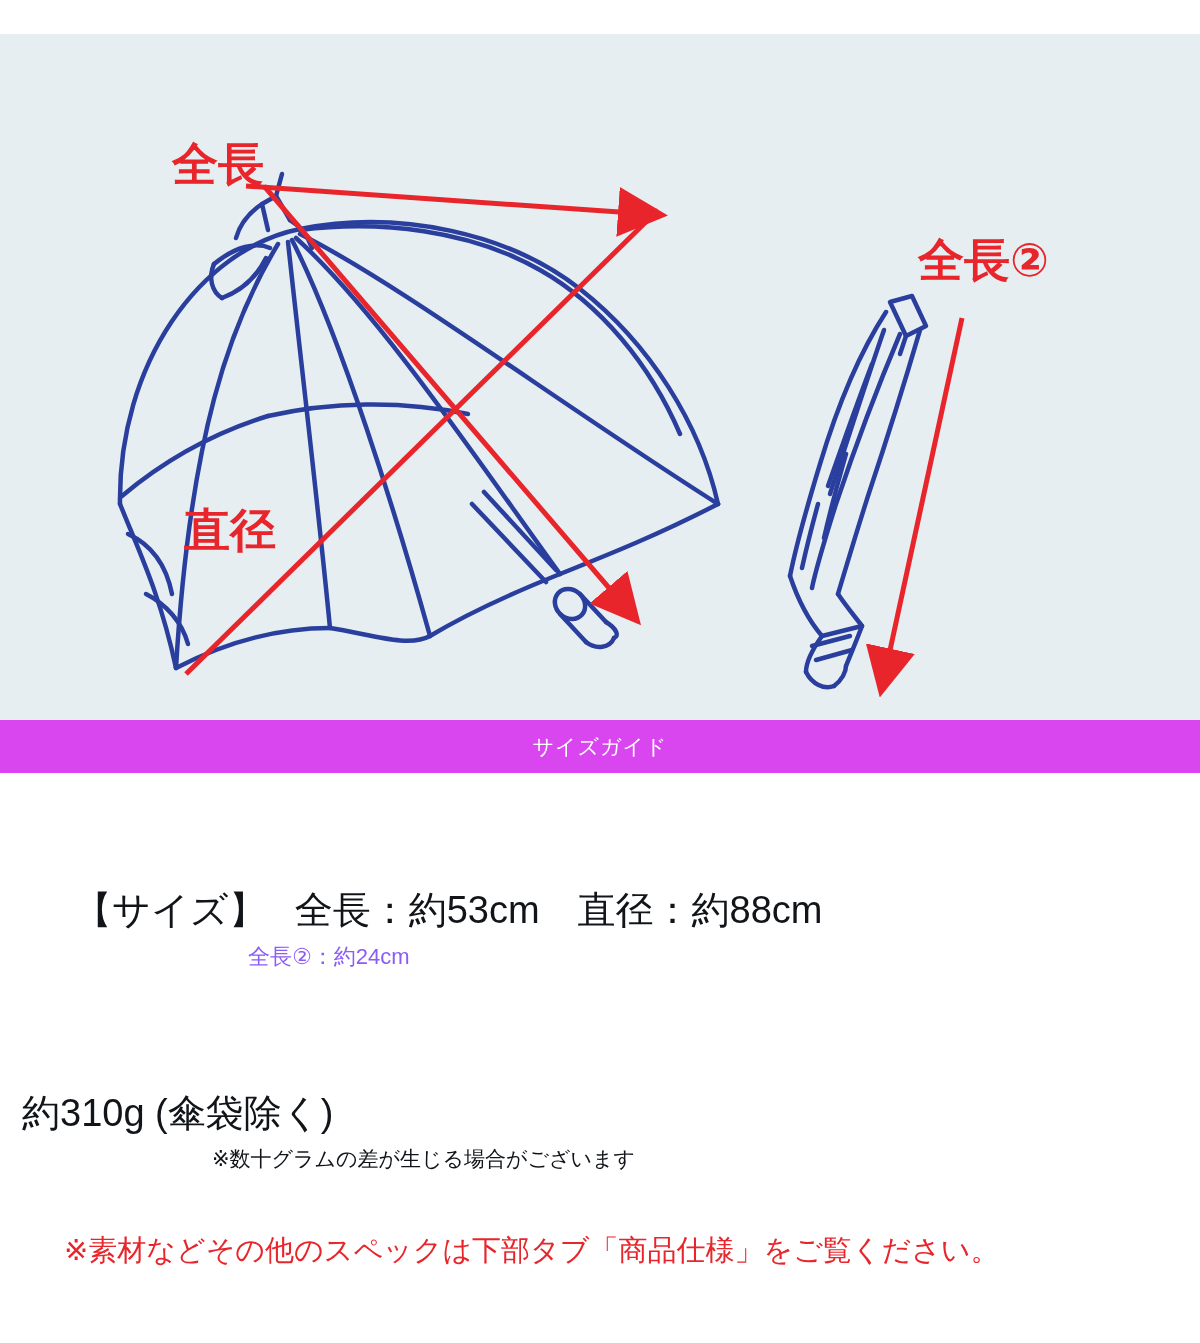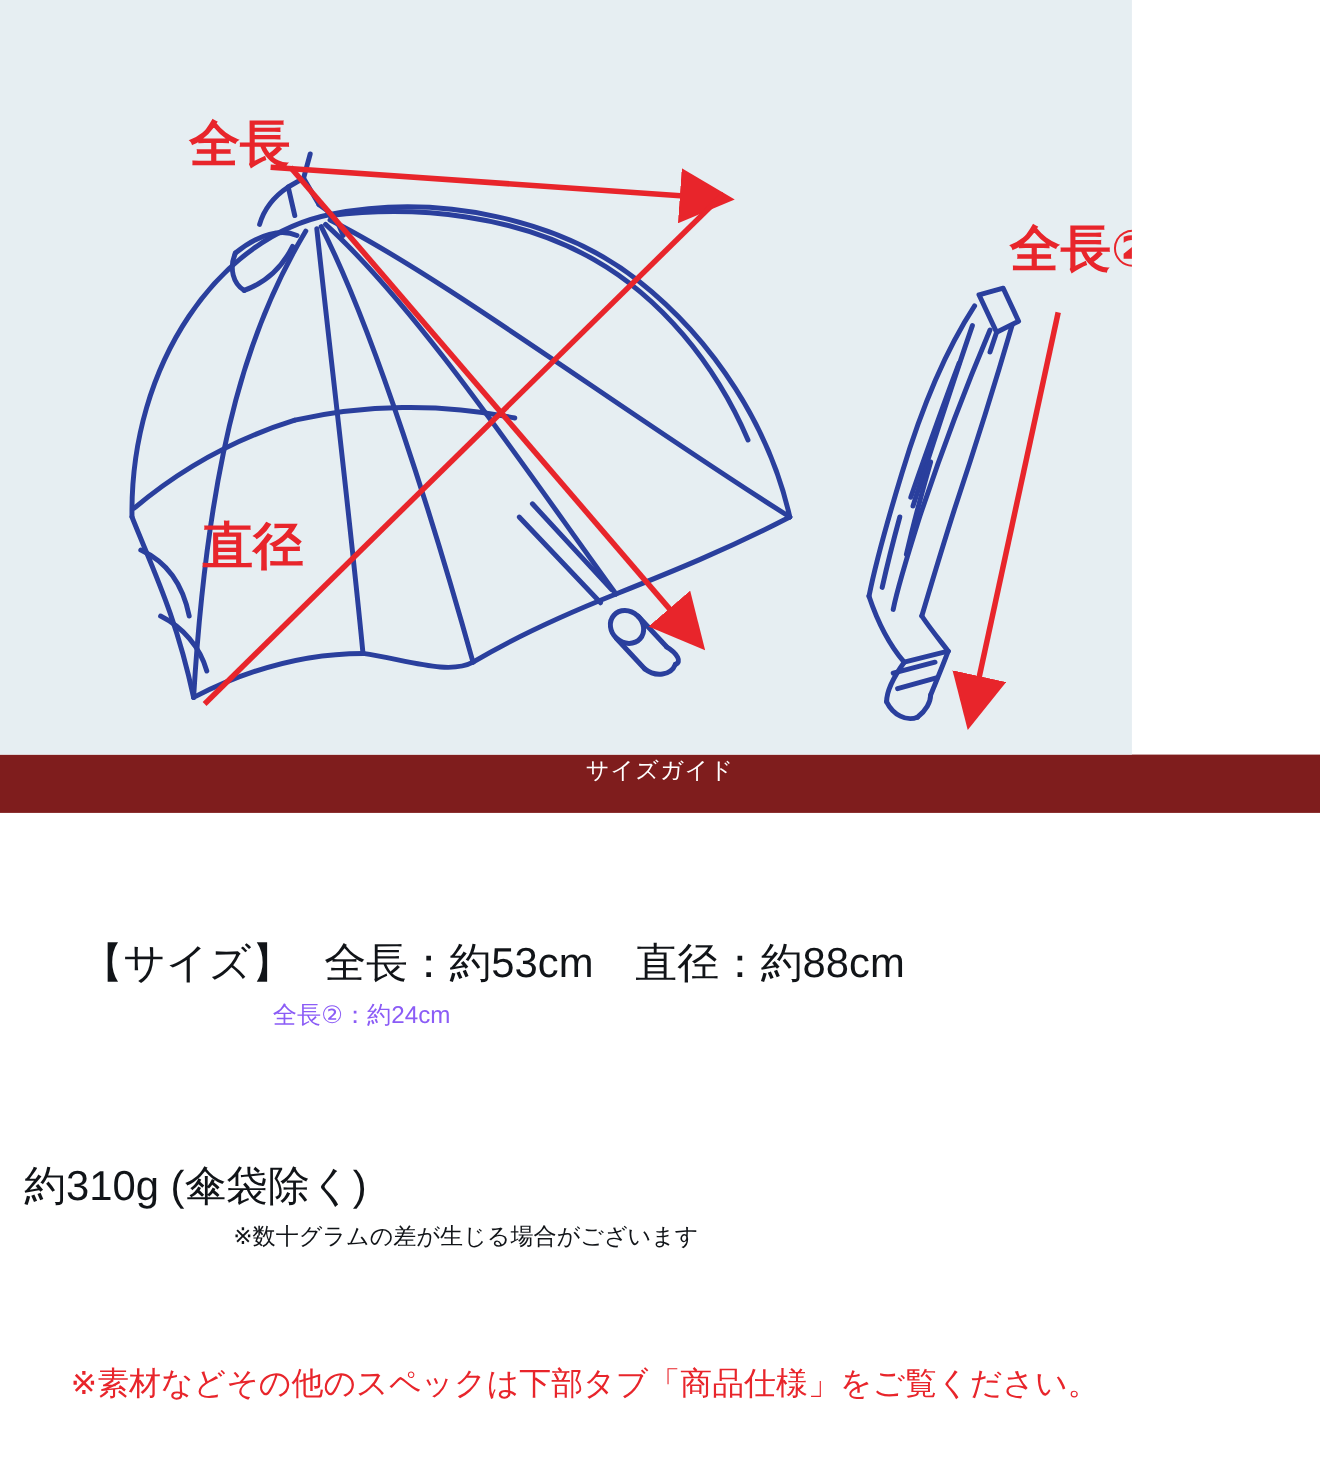--- a/index.html
+++ b/index.html
@@ -18,44 +18,46 @@
   .page {
     position: relative;
     width: 1200px;
     height: 1343px;
     background: #ffffff;
   }
 
   
   .illustration-panel {
     position: relative;
-    width: 1029px;
+    width: 1200px;
     height: 686px;
     background: #e6eef2;
     overflow: hidden;
+    margin-top: 34px;
   }
   .illustration-panel svg {
     display: block;
     width: 1200px;
     height: 686px;
   }
 
   .label-text {
     font-family: "Liberation Sans", "DejaVu Sans", sans-serif;
     font-weight: bold;
     fill: #e8252b;
   }
 
   
   .caption-bar {
     width: 1200px;
     height: 53px;
-    background: #7f1d1d;
+    background: #d946ef;
     color: #ffffff;
     display: flex;
+    align-items: center;
     justify-content: center;
     font-size: 21px;
     letter-spacing: 1px;
   }
 
   
   .spec-block {
     padding: 108px 0 0 0;
   }
 
@@ -88,21 +90,21 @@
     line-height: 1.55;
     color: #111418;
     padding-left: 212px;
     white-space: nowrap;
   }
 
   .note {
     font-size: 29px;
     color: #e8252b;
     padding-left: 64px;
-    margin-top: 97px;
+    margin-top: 56px;
     white-space: nowrap;
   }
 </style>
 </head>
 <body>
 
 <div class="page">
 
   <div class="illustration-panel">
     <svg viewBox="0 0 1200 686" xmlns="http://www.w3.org/2000/svg">

